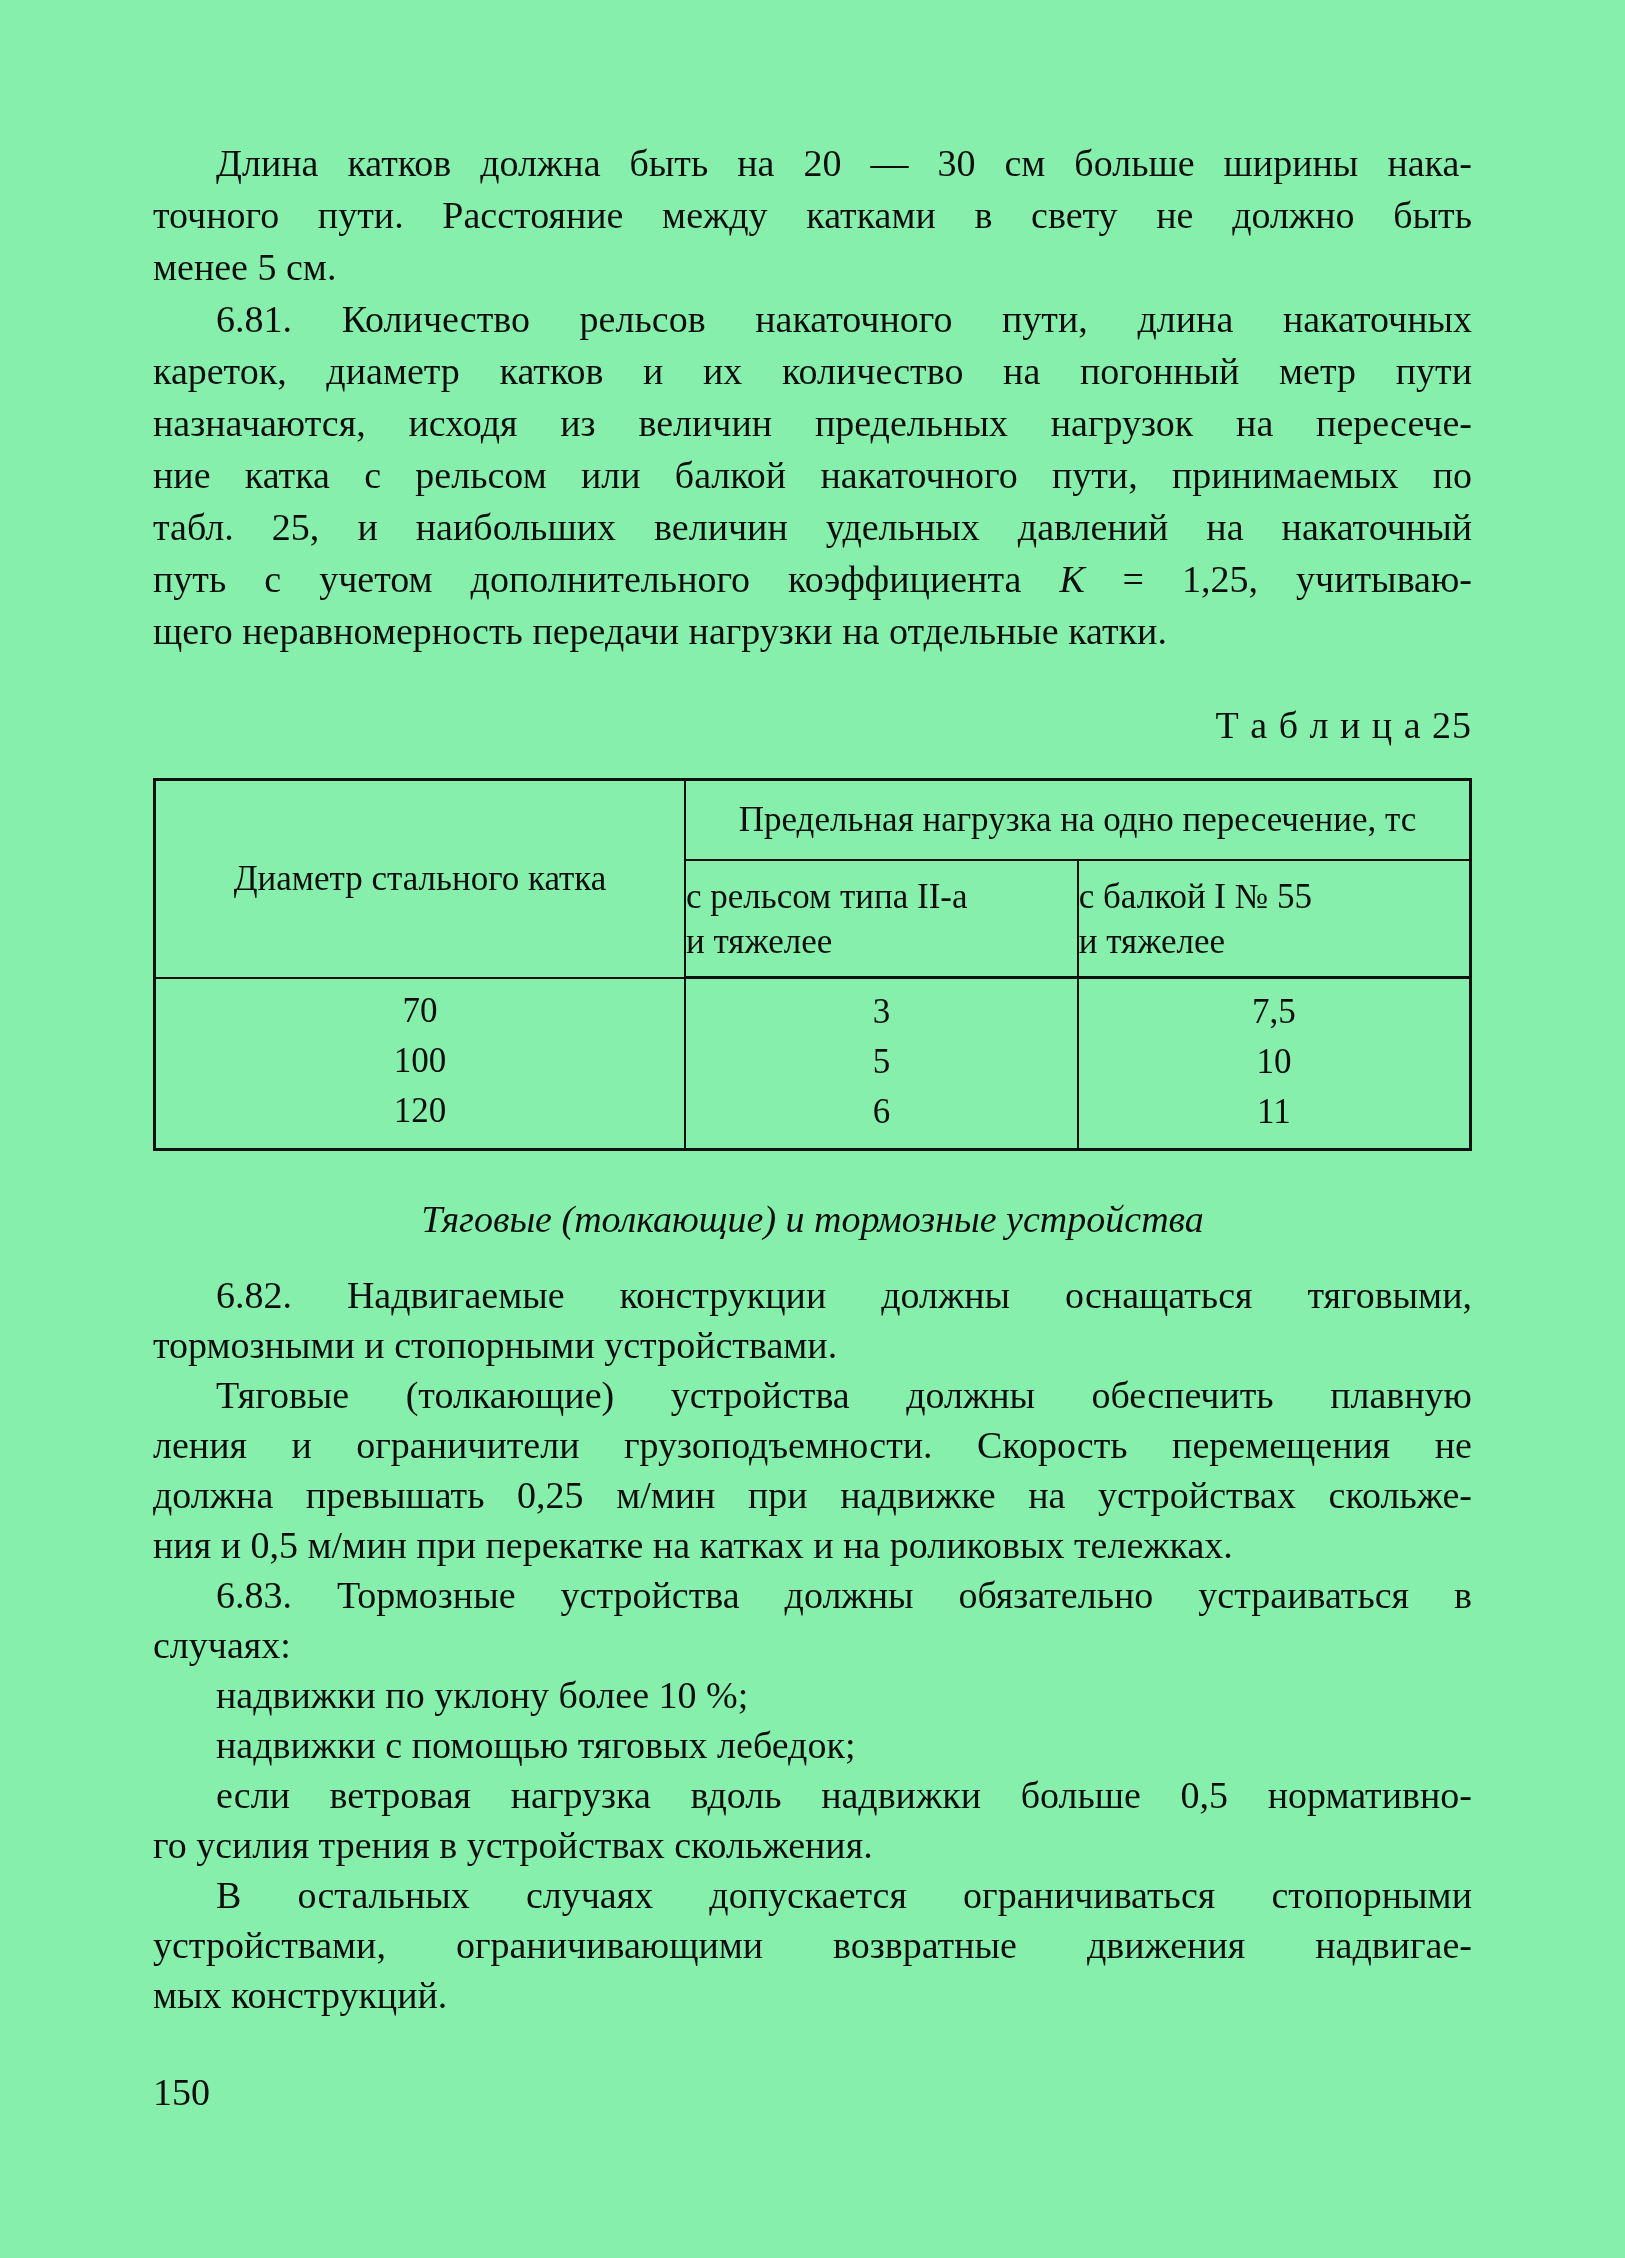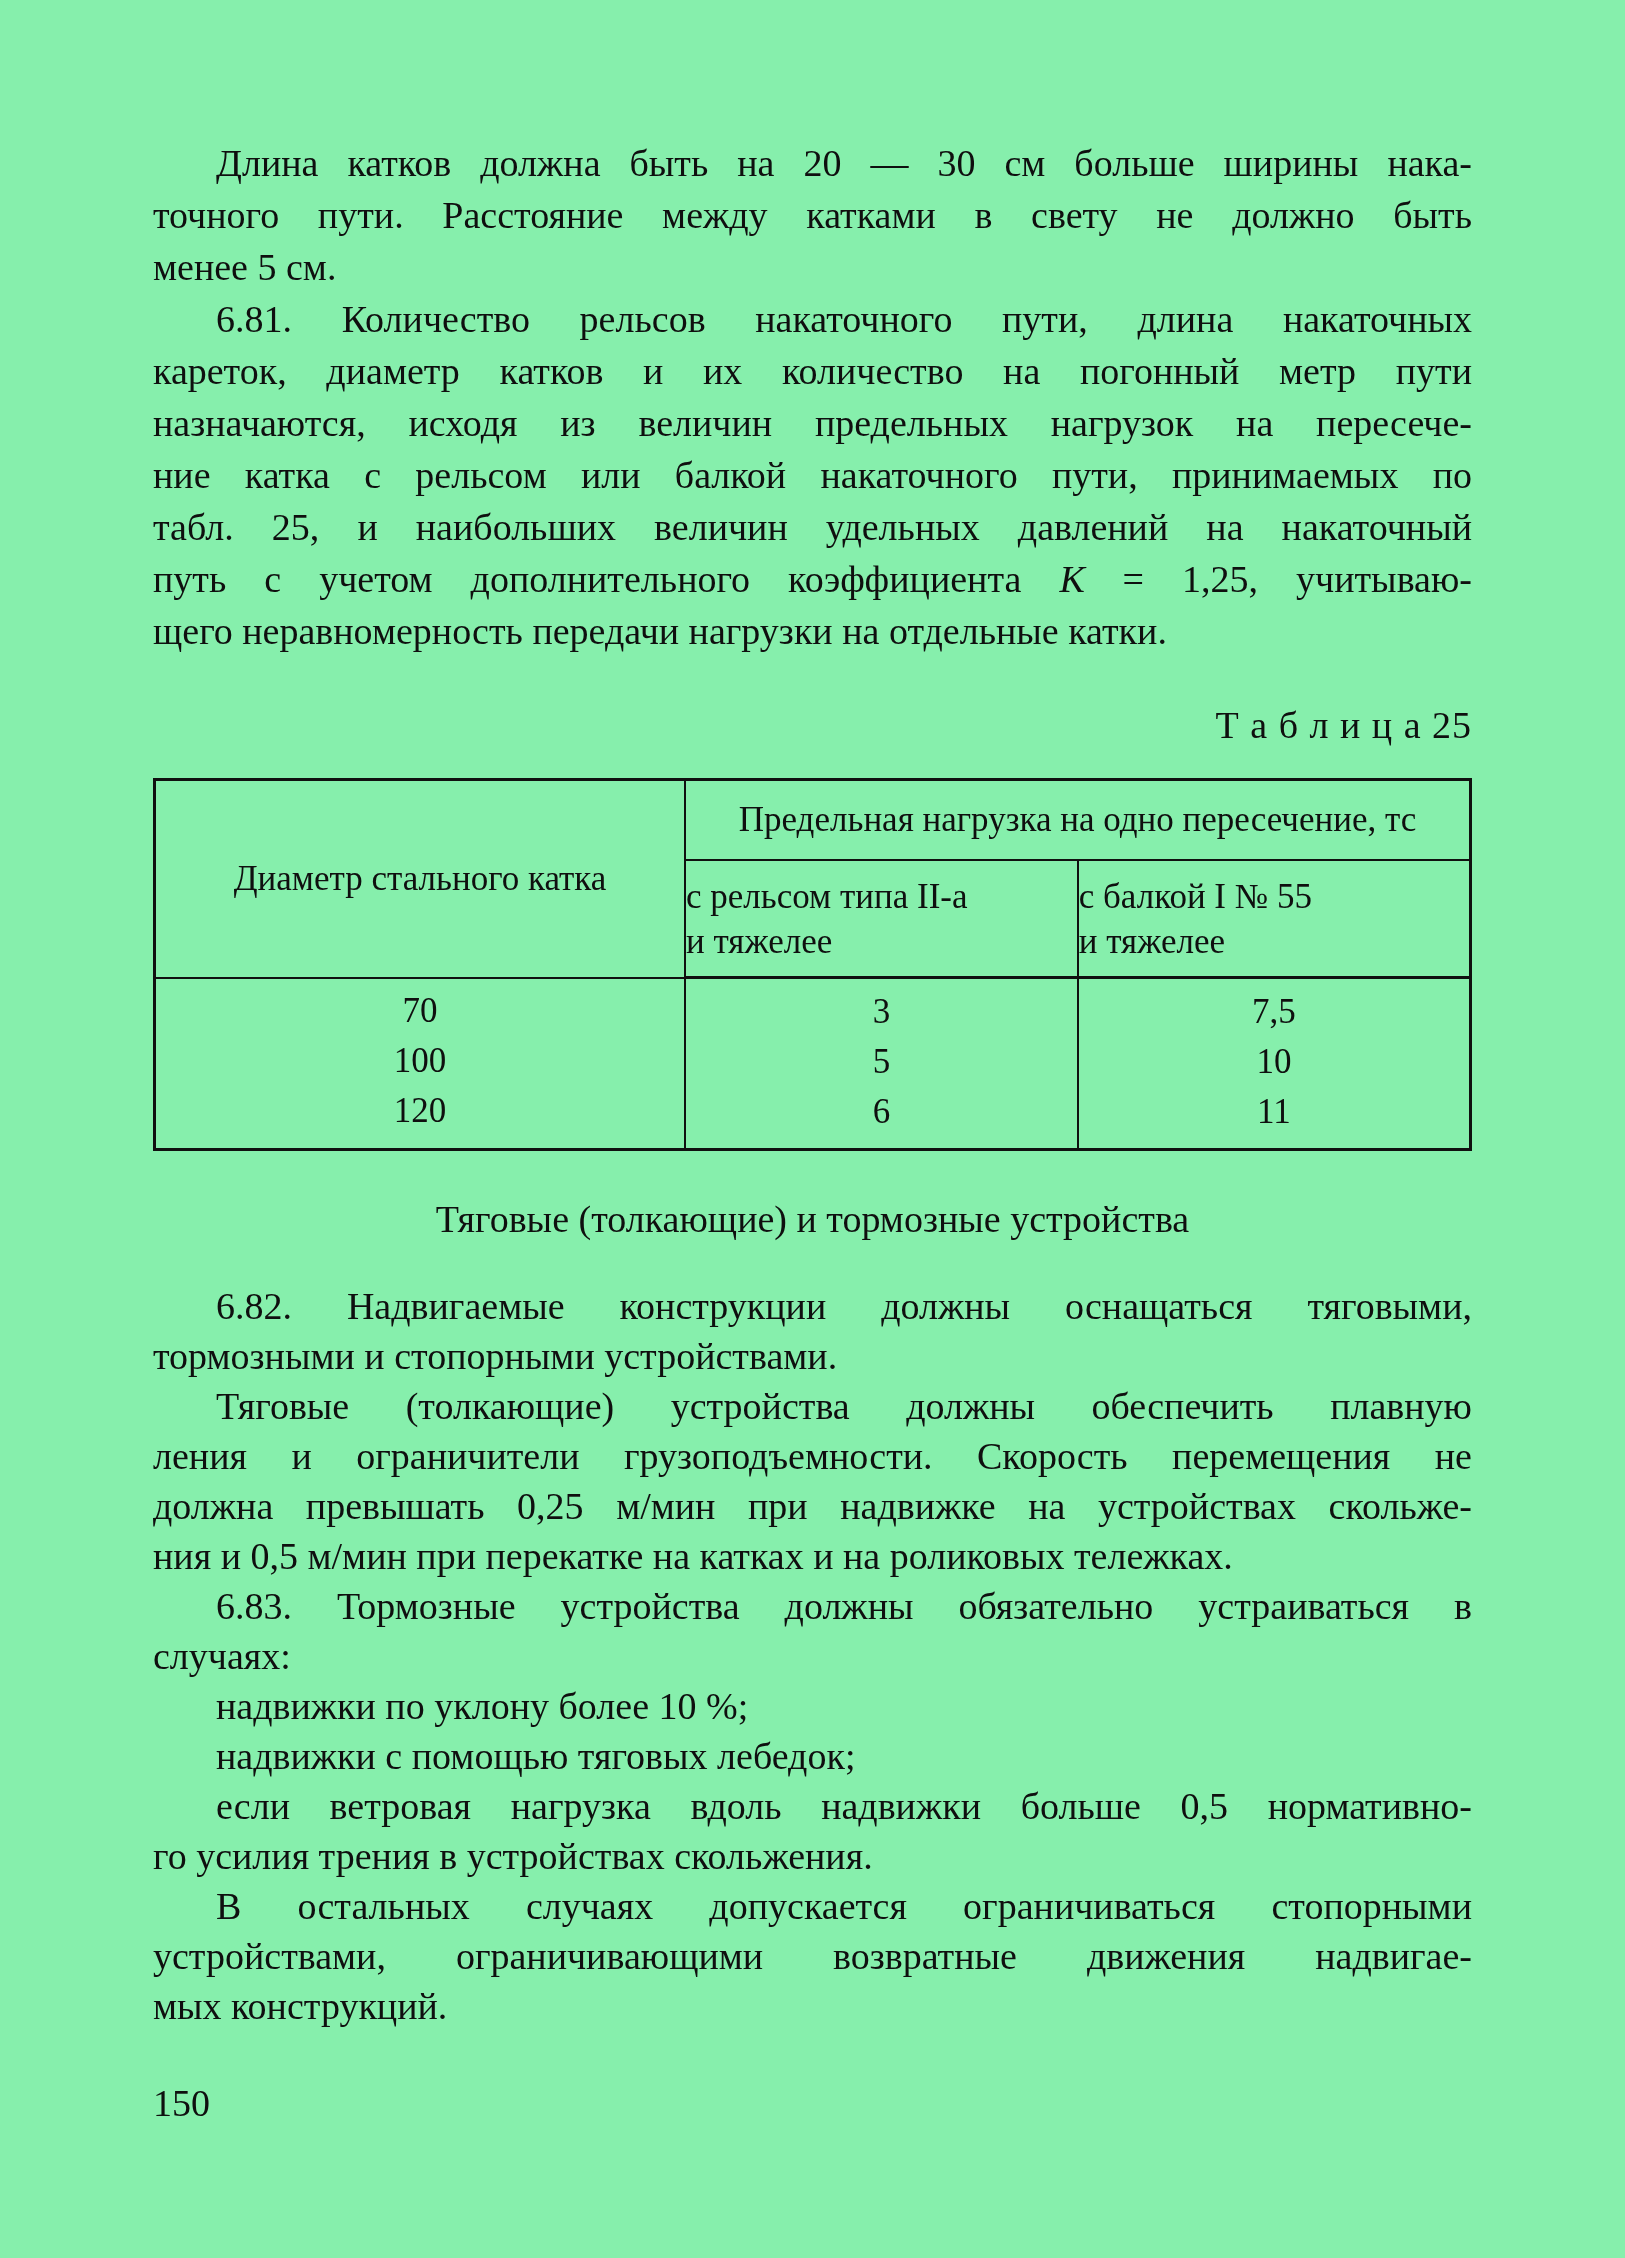--- a/index.html
+++ b/index.html
@@ -46,22 +46,23 @@
   td.span-head { height: 78px; line-height: 42px; }
   tr.subhead-row td { height: 115px; border-bottom: 3.8px solid #101010; }
   .subline { line-height: 45px; text-align: left; }
   tr.body-row td { height: 161px; vertical-align: top; padding-top: 7.6px; }
   .num { line-height: 50px; text-align: center; }
 
   .section-heading {
     margin-top: 42px;
     line-height: 52px;
     text-align: center;
+    font-style: italic;
   }
-  .section-heading + .para { margin-top: 36px; }
+  .section-heading + .para { margin-top: 25px; }
 
   .page-number {
     margin-top: 47px;
     line-height: 50px;
     text-align: left;
   }
 </style>
 </head>
 <body>
 

